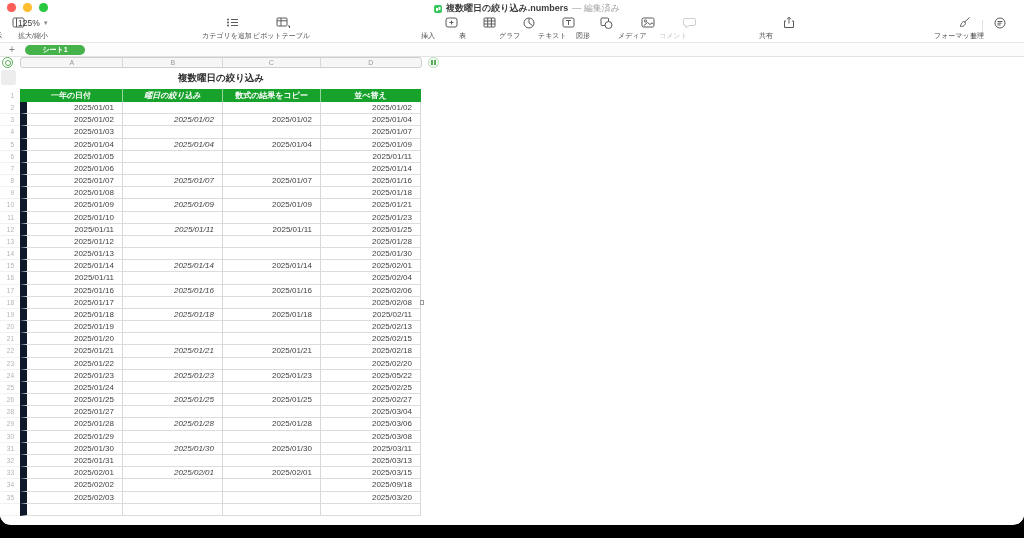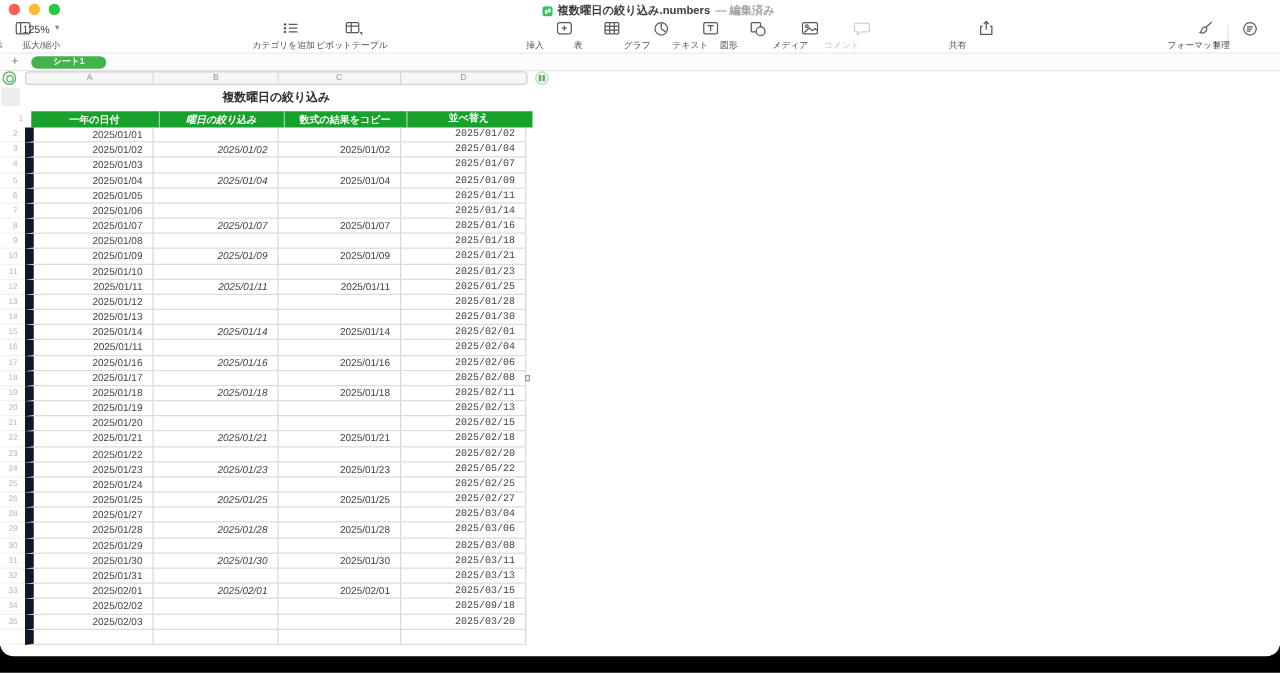--- a/index.html
+++ b/index.html
@@ -12,21 +12,21 @@
   .titlebar { position:relative; height:14px; }
   .traffic { position:absolute; top:3px; width:8.5px; height:8.5px; border-radius:50%; }
   .tl-close { left:7px;  background:#FF5F57; }
   .tl-min   { left:23px; background:#FEBC2E; }
   .tl-zoom  { left:39px; background:#28C840; }
   .doc-title-wrap { position:absolute; left:434px; top:2px; display:flex; align-items:center; gap:4px; }
   .doc-icon { width:8px; height:8px; border-radius:2px; background:#34C759; position:relative; }
   .doc-icon::after { content:""; position:absolute; left:2px; top:3px; width:1.5px; height:3.5px;
     background:#fff; box-shadow:2.5px -1px 0 #fff; }
   .doc-title { font-size:9px; font-weight:bold; color:#3c3c3c; }
-  .doc-status { font-size:9px; color:#a3a3a3;font-weight:bold; }
+  .doc-status { font-size:9px; color:#a3a3a3; }
 
   
   .toolbar { position:relative; height:29px; border-bottom:1px solid #e7e7e7; }
   .tb-item { position:absolute; top:2px; width:60px; display:flex; flex-direction:column;
     gap:2px; cursor:default; }
   .tb-icon { height:13px; display:flex; align-items:center; justify-content:center; }
   .tb-label { font-size:7px; color:#4c4c4c; white-space:nowrap; }
   .tb-item.disabled .tb-label { color:#c6c6c6; }
   .tb-item.disabled svg * { stroke:#cfcfcf !important; }
   .zoom-value { display:flex; align-items:center; gap:3px; font-size:8.5px; color:#3c3c3c; height:13px; }
@@ -58,31 +58,31 @@
   .cw-a { width:103px; } .cw-b { width:100px; } .cw-c { width:98px; } .cw-d { width:101px; }
 
   .gutter-corner { position:absolute; left:1px; top:13px; width:15px; height:15px; background:#ededed; border-radius:2.5px; }
 
   .sheet-title { position:absolute; left:20px; top:15px; width:402px; text-align:center;
     font-size:9.5px; font-weight:bold; color:#2d2d2d; }
 
   .table { position:absolute; left:0; top:32px; width:430px; }
   .trow, .thead { display:flex; }
   .rn { width:20px; font-size:6.5px; color:#b3b3b3; text-align:right; padding-right:6px; }
-  .thead { height:13px;justify-content:center; }
+  .thead { height:13px; }
   .thead .rn { line-height:13px; }
   .hcell { height:13px; line-height:13px; background:#17A22B; color:#fff; font-size:8px; font-weight:bold;
     text-align:center; border-right:1px solid rgba(255,255,255,.55); }
   .hcell:last-child { border-right:1px solid rgba(255,255,255,0); }
   .trow { height:12.18px; }
   .trow .rn { line-height:12px; border-bottom:1px solid #f2f2f2; }
   .cell { height:100%; line-height:11.5px; font-size:8px; color:#3f3f3f; text-align:right;
     padding-right:8px; border-right:1px solid #d9d9d9; border-bottom:1px solid #dcdcdc; position:relative; }
   .cell.first { border-left:7px solid #0f172a; }
-  .w-a { width:103px; } .w-b { width:100px;font-style:italic; } .w-c { width:98px; } .w-d { width:100px;font-family:Liberation Mono, monospace; }
+  .w-a { width:103px; } .w-b { width:100px;font-style:italic; } .w-c { width:98px; } .w-d { width:100px; }
   .cell-marker { position:absolute; right:-4px; top:3px; width:4px; height:5px;
     border:1px solid #999; background:#fff; }
 </style>
 </head>
 <body>
 
 <div class="window">
 
   <div class="titlebar">
     <span class="traffic tl-close"></span>

